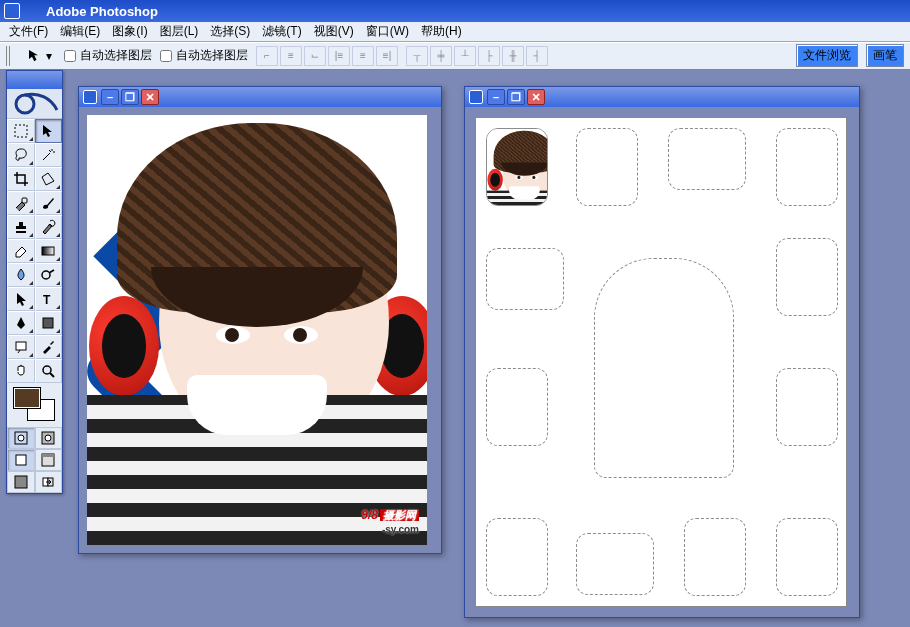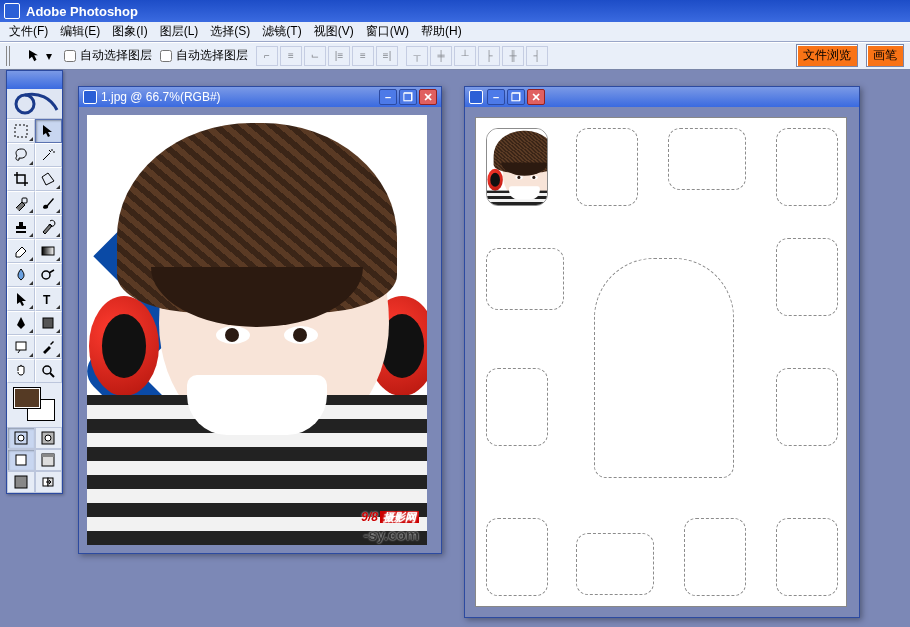--- a/index.html
+++ b/index.html
@@ -1,37 +1,37 @@
 <!DOCTYPE html>
 <html><head>
 <meta charset="utf-8">
 <style>
 * { margin: 0; padding: 0; box-sizing: border-box; font-family: "Microsoft YaHei", Tahoma, sans-serif; font-size: 12px; }
 body { background: #7c88b6; width: 910px; height: 627px; overflow: hidden; position: relative; }
 
 
 .title-bar { background: linear-gradient(#1d4dc7, #3a6ae0); color: #fff; height: 22px; display: flex; align-items: center; padding: 0 4px; }
 .title-bar .app-icon { width: 16px; height: 16px; background: #2b5fd6; border: 1px solid #fff; border-radius: 2px; margin-right: 6px; display: inline-block; }
-.title-bar .title { font-weight: bold; font-size: 13px; }
+.title-bar .title { font-weight: bold; font-size: 13px; margin-left: 20px; }
 
 
 .menu-bar { background: #e9eff9; height: 20px; display: flex; align-items: center; border-bottom: 1px solid #9aa6c8; padding: 0 4px; gap: 2px; }
 .menu-bar .menu-item { padding: 2px 5px; cursor: default; color: #000; }
 
 
 .options-bar { background: #e9eff9; height: 28px; display: flex; align-items: center; border-bottom: 1px solid #7a86a8; padding: 0 6px; gap: 8px; box-shadow: inset 0 1px #fff; }
 .options-bar .grip { width: 6px; height: 20px; background: repeating-linear-gradient(90deg,#888,#888 1px,transparent 1px,transparent 3px); margin-right: 2px; }
 .tool-preset { display: flex; align-items: center; gap: 2px; padding: 1px 4px; background: #e9eff9; }
 .tool-preset svg { width: 18px; height: 18px; }
 .chk { display: flex; align-items: center; gap: 4px; }
 .chk input { width: 12px; height: 12px; }
 .align-btns { display: flex; gap: 2px; }
 .align-btn { width: 22px; height: 20px; border: 1px solid #9aa6c8; background: #e9eff9; display: flex; align-items: center; justify-content: center; opacity: .45; font-size: 10px; }
 .spacer { flex: 1; }
-.opt-btn { background: #f97316; border: 1px solid #7a86a8; padding: 2px 6px; box-shadow: inset 1px 1px #fff; }
+.opt-btn { background: #3b82f6; border: 1px solid #7a86a8; padding: 2px 6px; box-shadow: inset 1px 1px #fff; }
 
 
 .work-area { position: absolute; top: 70px; left: 0; right: 0; bottom: 0; }
 
 
 .toolbox { position: absolute; left: 6px; top: 0; width: 57px; background: #e6ecf6; border: 1px solid #2c4aa0; box-shadow: 1px 1px 3px rgba(0,0,0,.3); }
 .toolbox .tb-title { height: 18px; background: linear-gradient(#7b9ae6,#3a6ae0); }
 .toolbox .logo-row { height: 30px; display:flex; align-items:center; justify-content:center; background:#dfe6f3; border-bottom:1px solid #bcc6dc;}
 .logo-row svg{width:48px;height:24px;}
 .tool-grid { display: grid; grid-template-columns: 1fr 1fr; }
@@ -69,22 +69,22 @@
 .photo .eye{position:absolute;width:34px;height:18px;background:#fff;border-radius:50%;top:49%;}
 .photo .eye.l{left:38%;}.photo .eye.r{left:58%;}
 .photo .eye::after{content:"";position:absolute;left:9px;top:2px;width:14px;height:14px;background:#2a1a12;border-radius:50%;}
 .photo .mouth{position:absolute;left:50%;top:66%;transform:translateX(-50%);width:40px;height:18px;background:#e8a89a;border-radius:0 0 20px 20px;}
 .photo .headphone{position:absolute;width:70px;height:100px;background:radial-gradient(circle at 35% 35%,#ff3b2f,#b0140c);border-radius:50%;top:42%;}
 .photo .headphone.l{left:2px;}.photo .headphone.r{right:-10px;}
 .photo .headphone::after{content:"";position:absolute;left:18%;top:18%;width:64%;height:64%;background:#111;border-radius:50%;}
 .photo .shirt{position:absolute;left:0;right:0;bottom:0;height:150px;background:
 repeating-linear-gradient(0deg,#222 0 14px,#f2f2f2 14px 28px);}
 .photo .collar{position:absolute;left:50%;bottom:110px;transform:translateX(-50%);width:140px;height:60px;background:#fff;border-radius:10px 10px 40px 40px;}
-.photo .wm{position:absolute;right:8px;bottom:2px;color:#c00;font-weight:bold;font-size:18px;font-style:italic;text-shadow:0 0 2px #fff;}
-.photo .wm small{display:block;color:#333;font-size:15px;font-style:normal;text-align:right;}
+.photo .wm{position:absolute;right:8px;bottom:10px;color:#c00;font-weight:bold;font-size:18px;font-style:italic;text-shadow:0 0 2px #fff;}
+.photo .wm small{display:block;color:#333;font-size:10px;font-style:normal;text-align:right;}
 
 
 .tpl-canvas{background:#fff;width:372px;height:490px;position:relative;border:1px solid #888;}
 .slot{position:absolute;border:1.5px dashed #8c8c8c;border-radius:12px;background:transparent;}
 .slot.filled{border-style:solid;border-color:#8c8c8c;overflow:hidden;}
 .slot .mini{width:100%;height:100%;transform:scale(.22);transform-origin:top left;}
 .slot.center{border-radius:60px 60px 12px 12px;}
 
 </style>
 </head>
@@ -337,21 +337,20 @@
             <rect x="7" y="3" width="5" height="8" fill="#ddd" stroke="#000"></rect>
             <path d="M5 7 L9 7 M8 5 L10 7 L8 9" stroke="#000" fill="none"></path>
           </svg>
         </div>
     </div>
   </div>
 
   <div class="doc-window" style="left:78px;top:16px;width:364px;">
     <div class="doc-title">
       <span class="ps-ico"></span>
-      <span class="t">1.jpg @ 66.7%(RGB#)</span>
       <div class="win-btns">
         <div class="win-btn min">–</div>
         <div class="win-btn max">❐</div>
         <div class="win-btn close">✕</div>
       </div>
     </div>
     <div class="doc-canvas">
       <div class="photo">
         <svg class="bg-swirl" viewBox="0 0 100 160">
           <path d="M20 10 L60 50 L20 90 L60 130 L30 160" stroke="#0a4aa6" stroke-width="26" fill="none" stroke-linejoin="round"></path>

